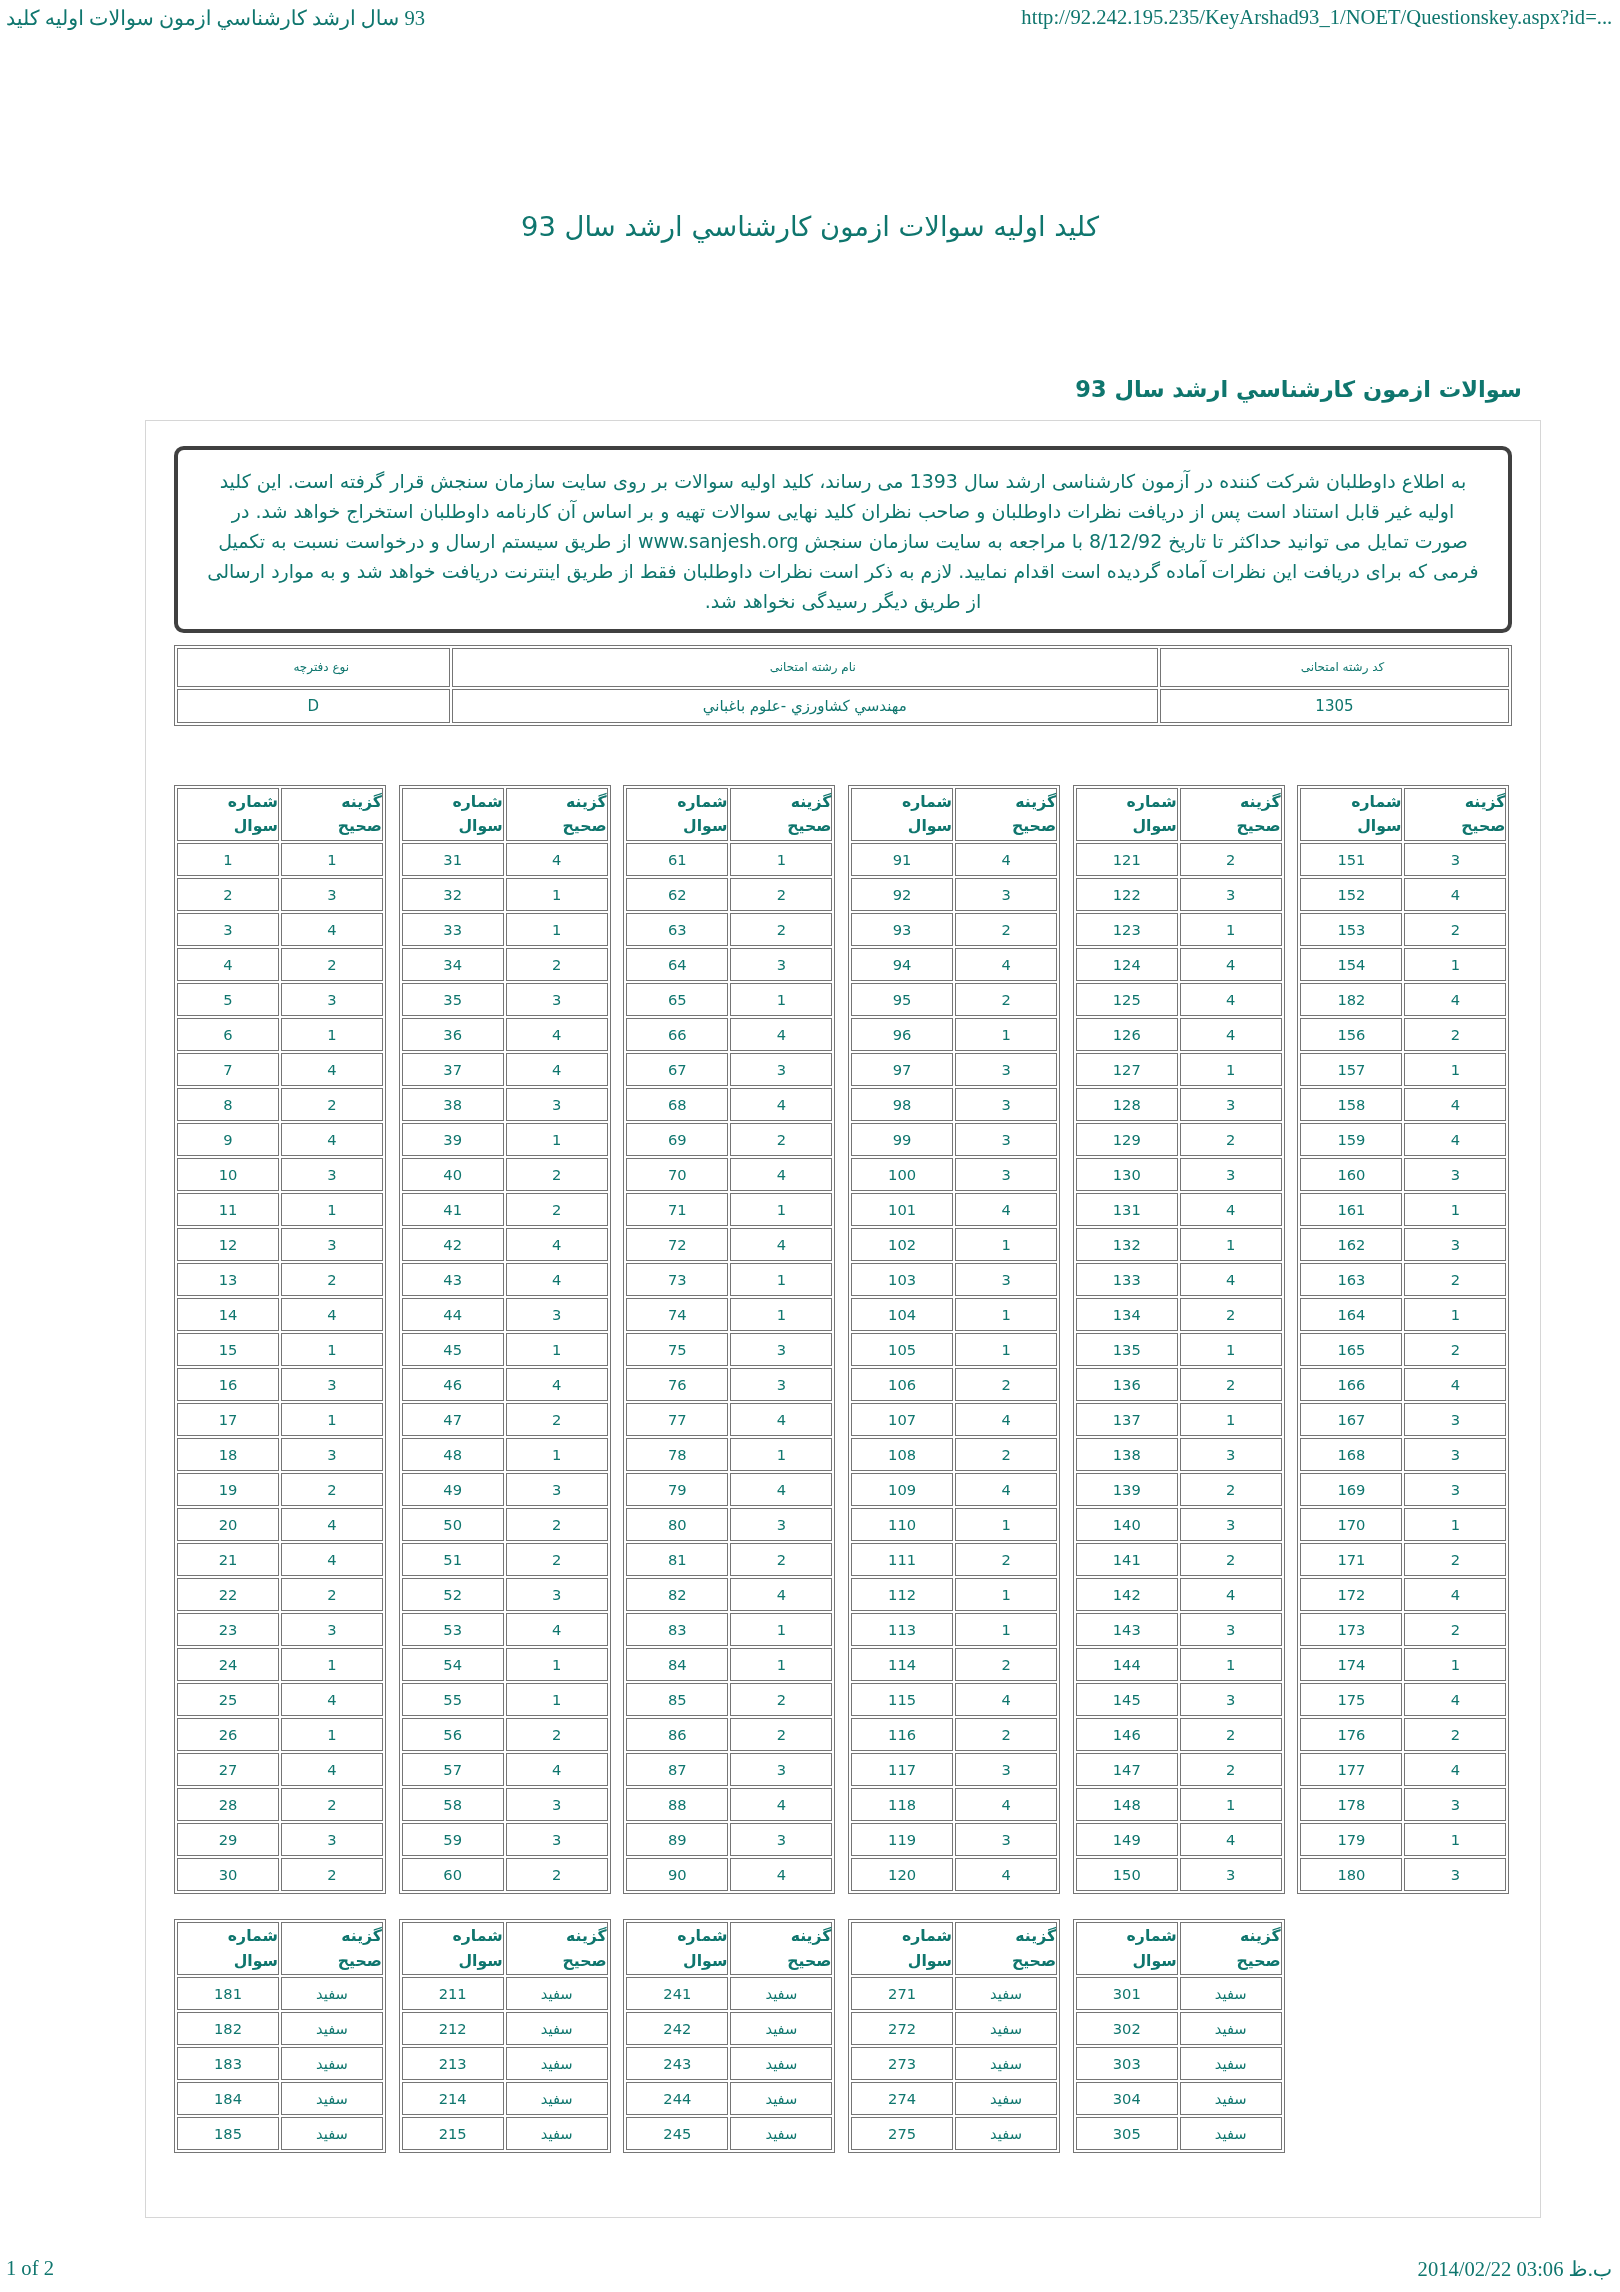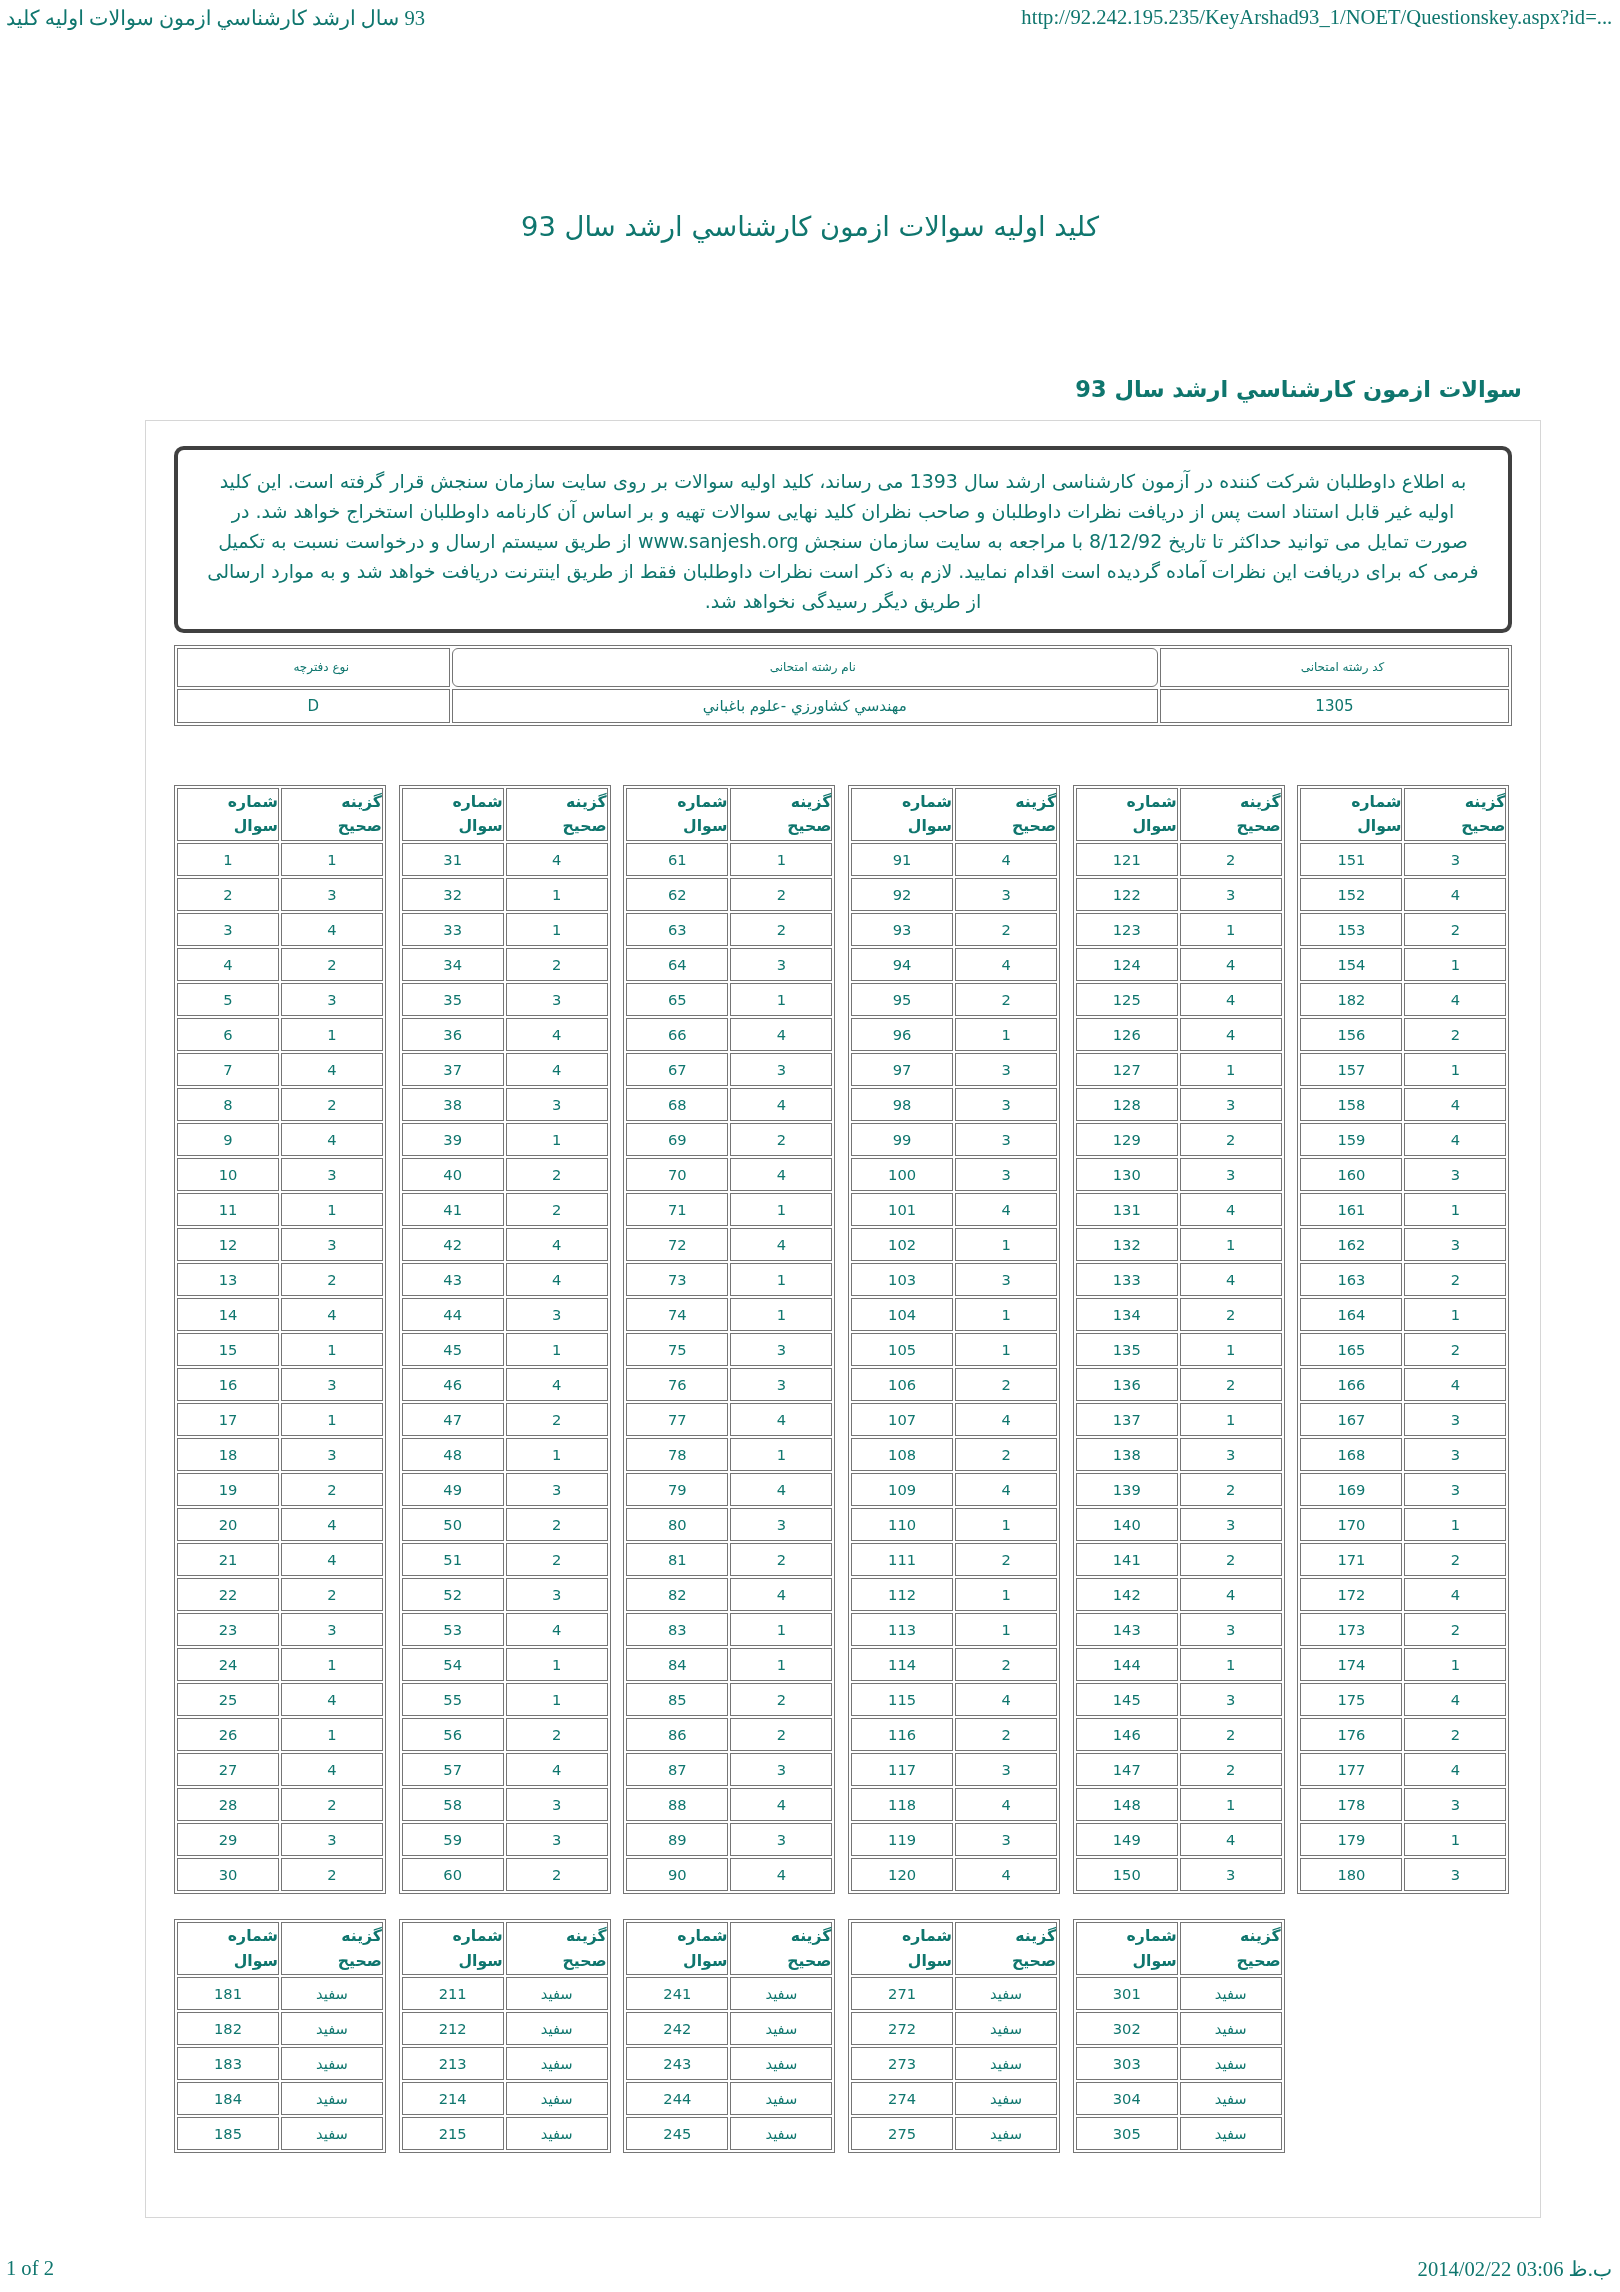--- a/index.html
+++ b/index.html
@@ -53,21 +53,21 @@
     border:1px solid #757575;
     table-layout:fixed;
   }
   .info-table th,.info-table td{
     border:1px solid #757575;
     text-align:center;vertical-align:middle;
     padding:0;
   }
   .info-table th{height:37px;font-size:12px;font-weight:normal;padding-left:16px;}
   .info-table td{height:32px;font-size:15px;}
-  .col-code{width:26%;} .col-name{width:54%;border-radius:6px;} .col-booklet{width:20%;}
+  .col-code{width:26%;} .col-name{width:54%;} .col-booklet{width:20%;}
 
   .tables-row{display:flex;gap:12.7px;}
   .main-row{margin-top:59px;}
   .blank-row{margin-top:25.5px;}
   .akey{
     width:212px;flex:0 0 212px;
     border:1px solid #757575;
     table-layout:fixed;
   }
   .akey th,.akey td{

